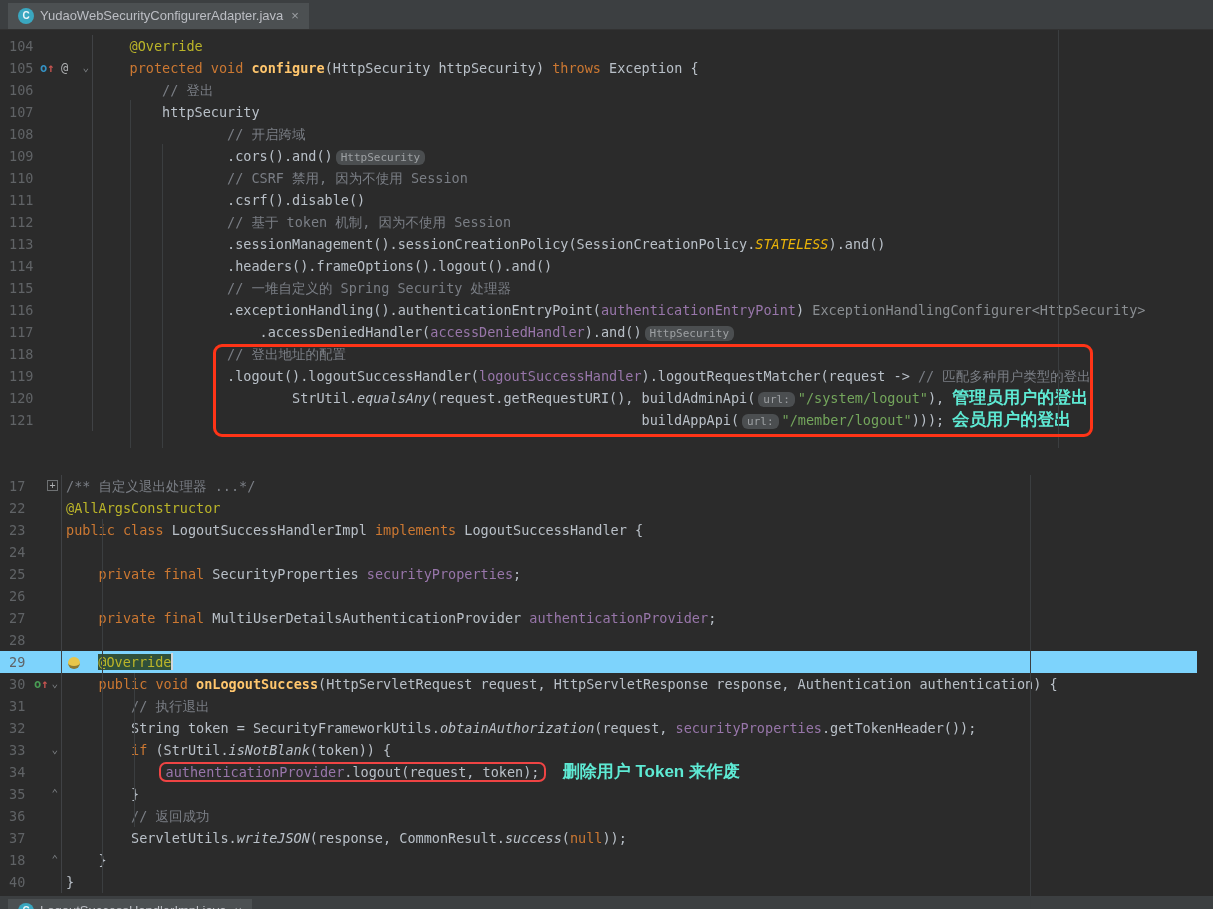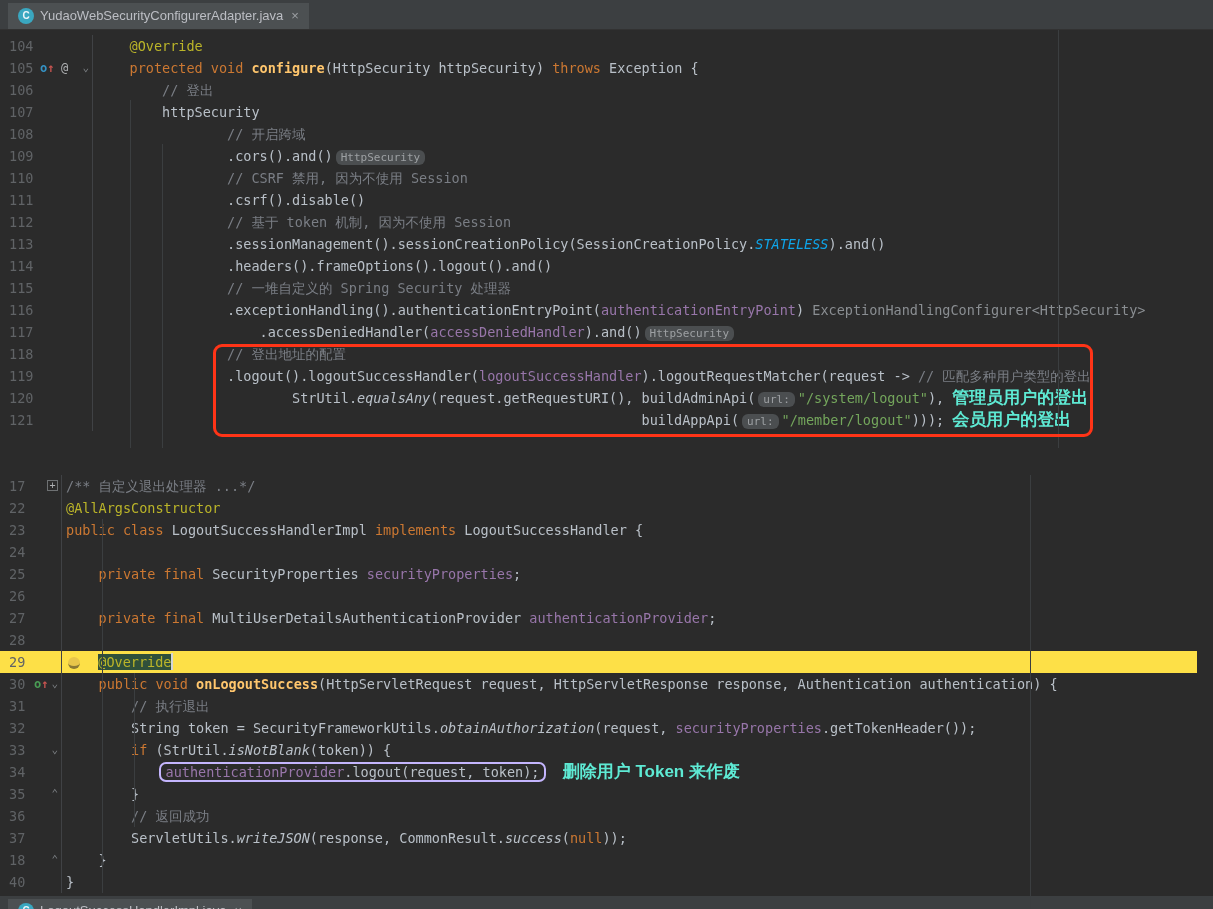--- a/index.html
+++ b/index.html
@@ -27,21 +27,21 @@
   }
   .tabclose { color:#9DA0A4; font-size:13px; margin-left:2px; cursor:pointer; }
   
   .pane { position:absolute; left:0; right:0; overflow:hidden; }
   .pane.p1 { top:0; height:448px; }
   .pane.p2 { top:448px; height:461px; }
   .edbody { position:absolute; left:0; right:16px; bottom:0; }
   .p1 .edbody { top:30px; padding-top:5px; }
   .p2 .edbody { top:27px; }
   .row { display:flex; height:22px; white-space:pre; position:relative; }
-  .row.current { background:#fde047; }
+  .row.current { background:#7dd3fc; }
   .ln { flex:0 0 auto; color:#606366; padding-left:9px; }
   .p1 .ln { width:37px; }
   .p2 .ln { width:31px; }
   .gut { flex:0 0 auto; position:relative; border-right:1px solid #404245; color:#7F8387; }
   .p1 .gut { width:56px; }
   .p2 .gut { width:31px; }
   .gi { position:absolute; top:0; height:22px; line-height:22px; font-size:12px; }
   .gi.ov { font-weight:bold; }
   .gi.ov b { font-style:normal; color:#C75450; font-weight:bold; }
   .gi.at { color:#AFB1B3; }
@@ -51,32 +51,32 @@
   .code { flex:1 1 auto; padding-left:4px; }
   .p1 .code { padding-left:4px; }
   
   .d  { color:#B9C0C8; }
   .k  { color:#CC7832; }
   .a  { color:#BBB529; }
   .m  { color:#FFC66D; font-weight:600; }
   .c  { color:#7A7E85; }
   .s  { color:#74A65C; }
   .f  { color:#9876AA; }
-  .ci { color:#0ea5e9; font-style:italic; }
+  .ci { color:#eab308; font-style:italic; }
   .si { font-style:italic; }
   .h  { background:#4B4E50; color:#9DA0A3; border-radius:6px; padding:1px 5px; margin:0 3px;
         font-size:11px; }
   .hp { color:#8A8E92; }
   .r  { color:#5eead4; font-weight:bold; font-size:17px;
         font-family:"Liberation Sans","DejaVu Sans",sans-serif; line-height:1; }
   .hlid { background:#30503A; }
   .caret { display:inline-block; width:2px; height:17px; background:#D3D6DA; vertical-align:-3px; }
   .bulbicon { display:inline-block; width:12px; height:12px; border-radius:50%;
         background:#E8C64A; border-bottom:3px solid #8C7A33; vertical-align:-2px; margin:0 2px; }
-  .codebox { border:2px solid #c4b5fd; border-radius:7px; padding:0 5px; margin-left:-5px; }
+  .codebox { border:2px solid #ef4444; border-radius:7px; padding:0 5px; margin-left:-5px; }
   
   .guide { position:absolute; width:1px; background:#3B3E40; }
   .redbox { position:absolute; border:3px solid #FF3417; border-radius:9px; }
 </style>
 </head>
 <body>
 
 <div class="app">
 
   <div class="pane p1">

